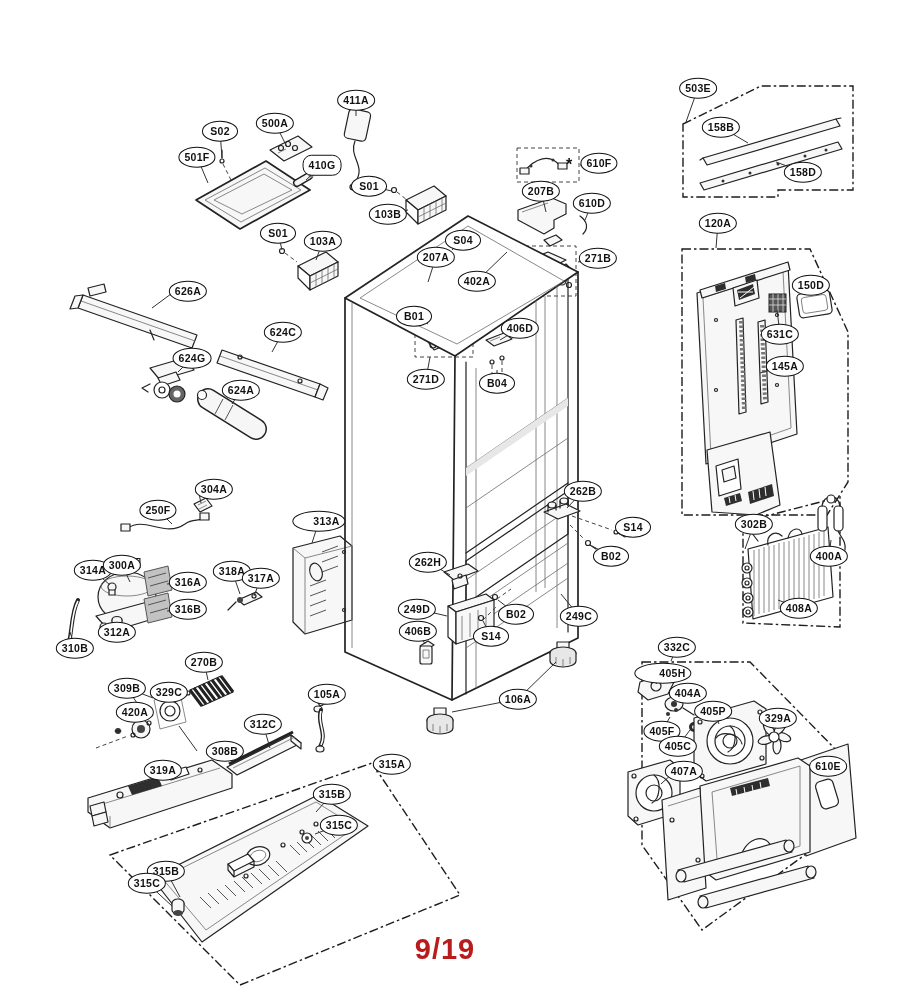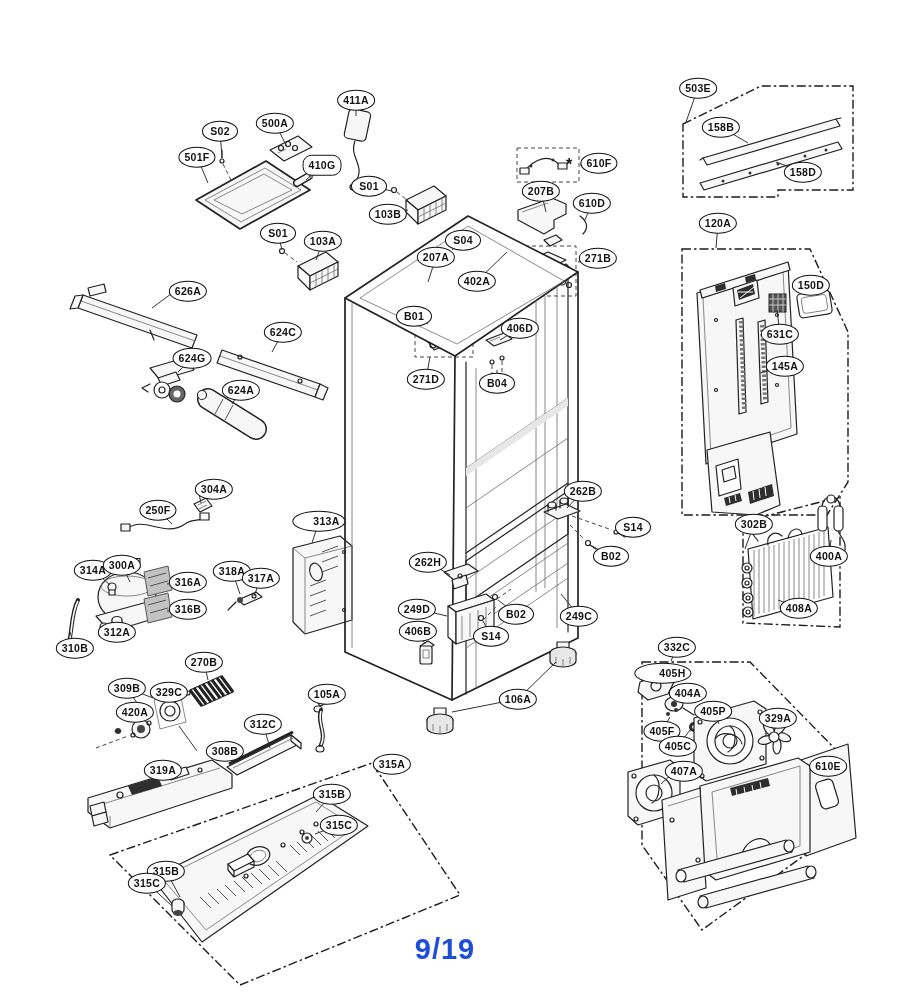--- a/index.html
+++ b/index.html
@@ -16,21 +16,21 @@
   .dd{fill:none;stroke:#1d1d1d;stroke-width:1.4;stroke-dasharray:9 3 2.5 3}
   .da{fill:none;stroke:#444;stroke-width:1;stroke-dasharray:4 3}
   .hl{stroke:#555;stroke-width:1;fill:none}
   .cb{stroke:#222;stroke-width:3;fill:none}
   #leaders line{stroke:#333;stroke-width:1}
   .callout{position:absolute;transform:translate(-50%,-50%);background:#fff;border:1.5px solid #111;
            border-radius:50%;font-weight:bold;font-size:10.5px;line-height:1;color:#111;
            padding:4px 5px;min-width:24px;text-align:center;letter-spacing:.3px;white-space:nowrap}
   .star{position:absolute;transform:translate(-50%,-50%);font-weight:bold;font-size:16px;color:#111}
   .pageno{position:absolute;left:445px;top:949px;transform:translate(-50%,-50%);
-          font-weight:bold;font-size:29px;color:#1d4ed8;letter-spacing:1px}
+          font-weight:bold;font-size:29px;color:#b91c1c;letter-spacing:1px}
 </style>
 </head>
 <body>
 
 <div class="canvas">
 
 <svg class="art" width="917" height="1000" viewBox="0 0 917 1000">
 
   <g>
     <path class="dd" d="M683,124 L761,86 L853,86 L853,190 L778,190 L778,197 L683,197 Z"></path>

